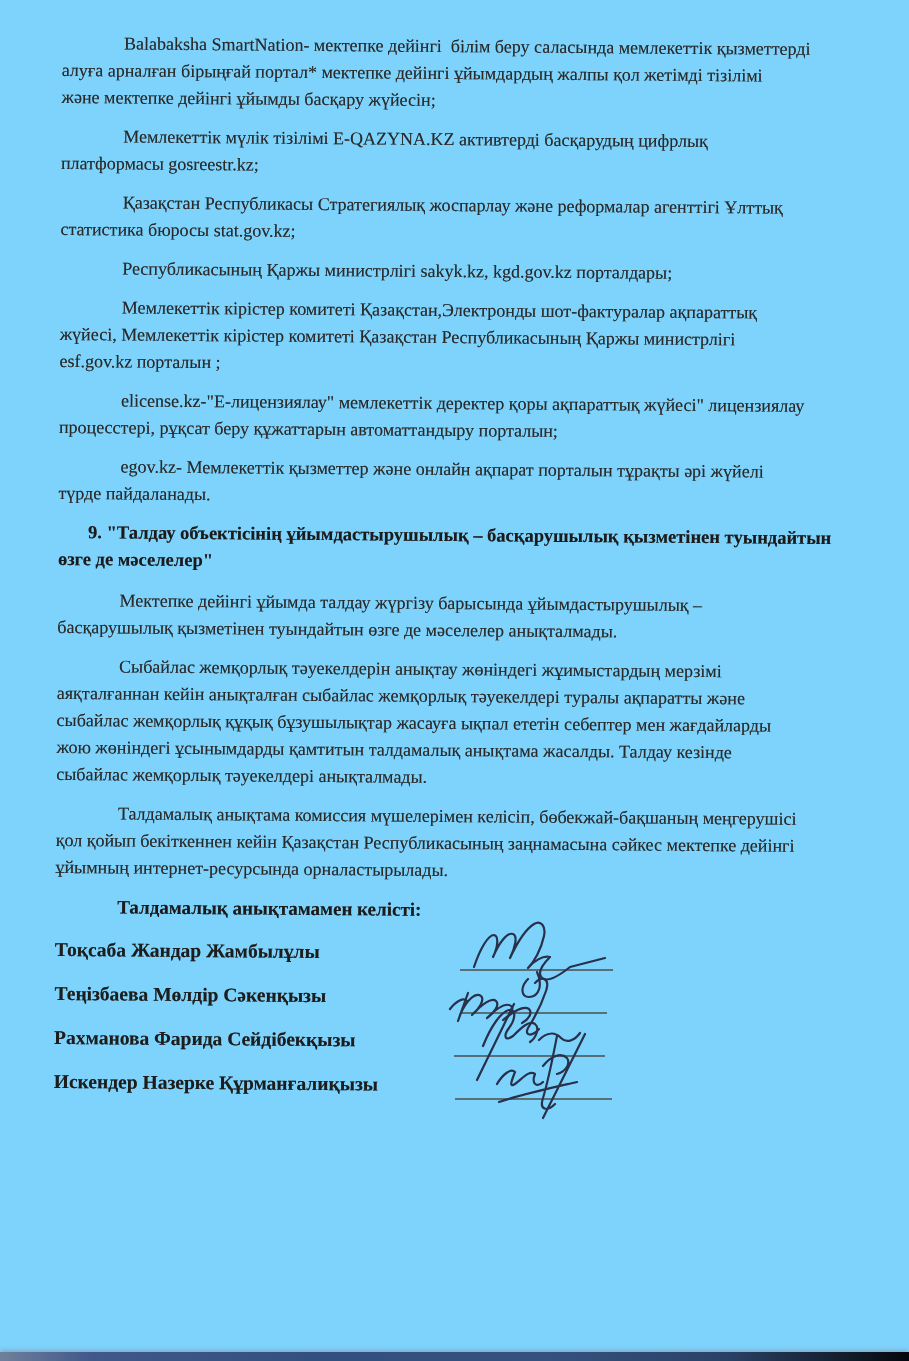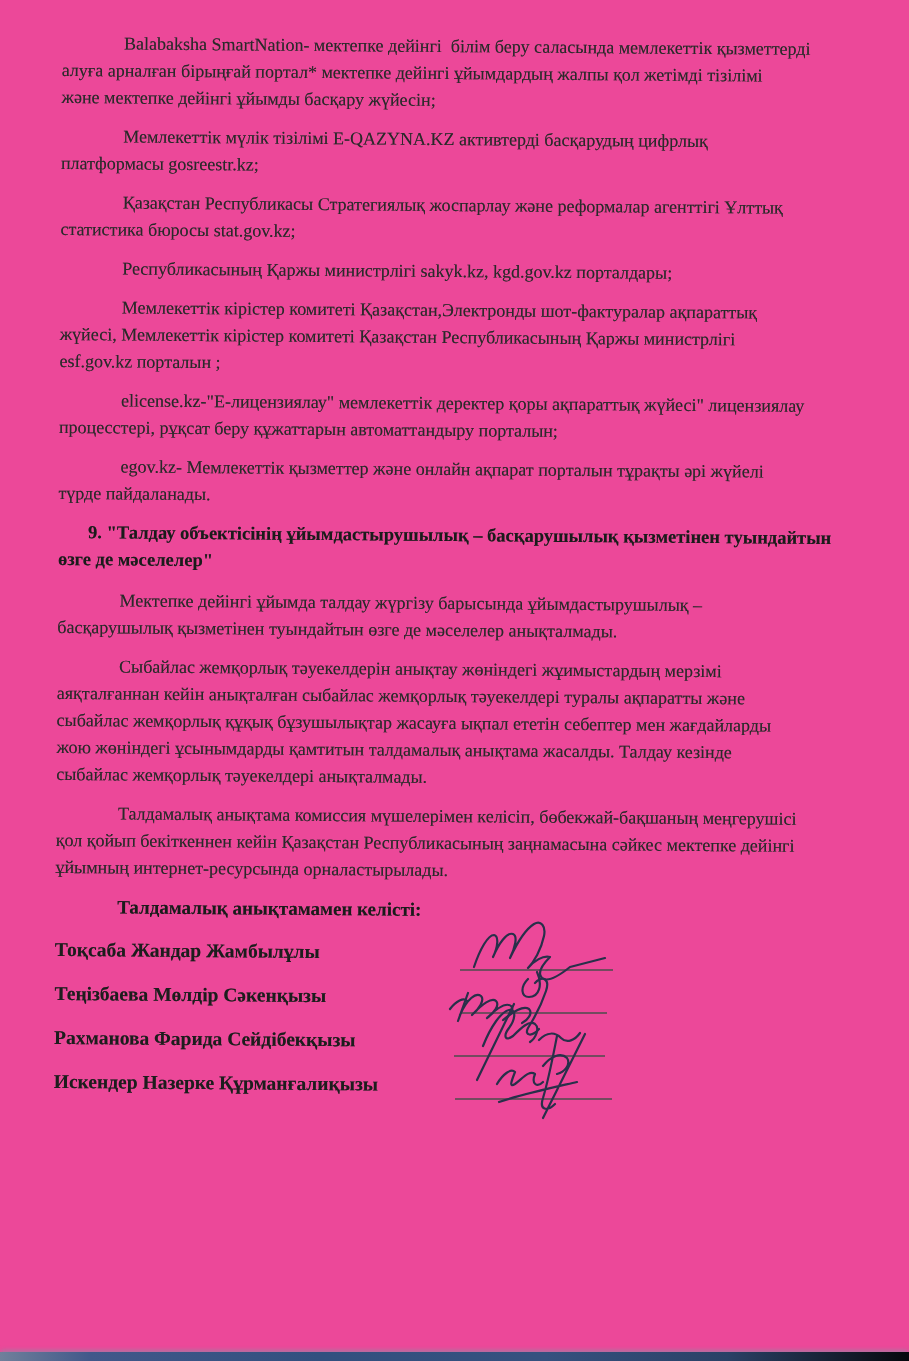--- a/index.html
+++ b/index.html
@@ -1,21 +1,21 @@
 <!DOCTYPE html>
 <html><head>
 <meta charset="utf-8">
 <title>Scanned document</title>
 <style>
   html,body { margin:0; padding:0; background:#e9e9e9; }
   .page {
     position:relative;
     width:909px; height:1361px;
     margin:0 auto;
-    background:#ec4899;
+    background:#7dd3fc;
     overflow:hidden;
     font-family:"Liberation Serif", serif;
   }
   .doc {
     position:absolute; inset:0;
     box-sizing:border-box;
     padding:30px 26px 0 62px;
     color:#2a2a2a;
     transform:rotate(0.45deg);
     transform-origin:60px 40px;

